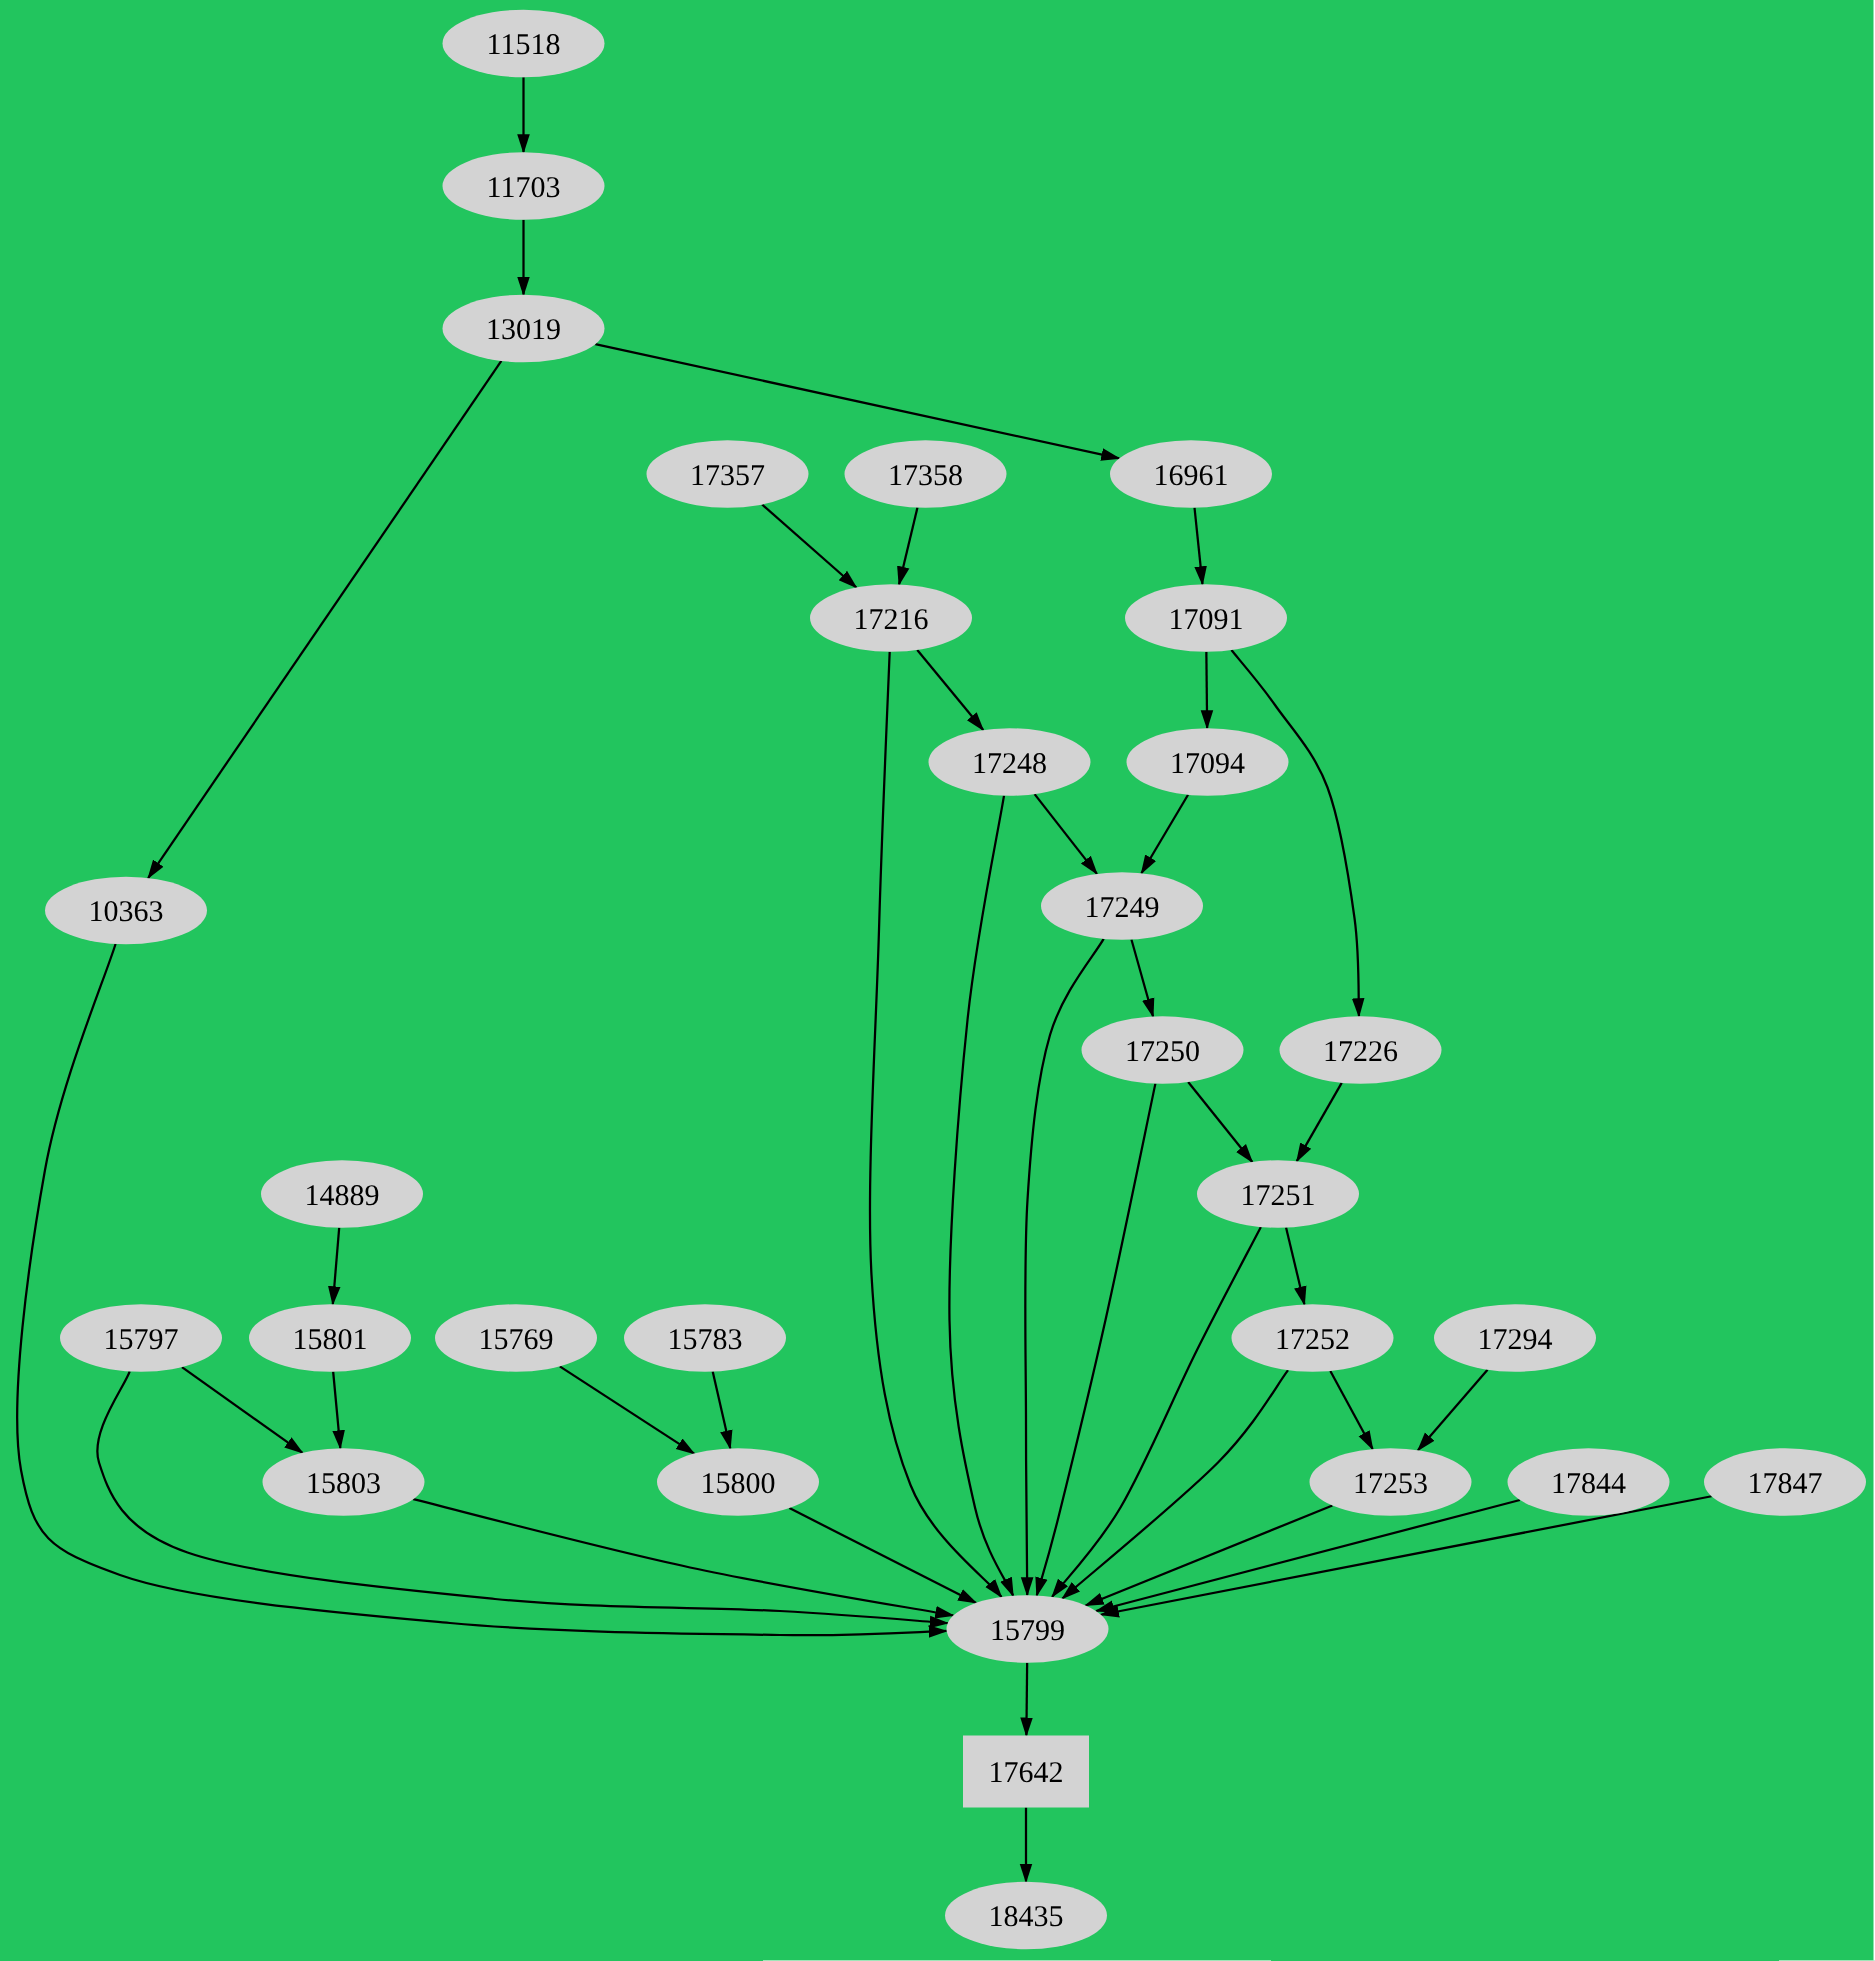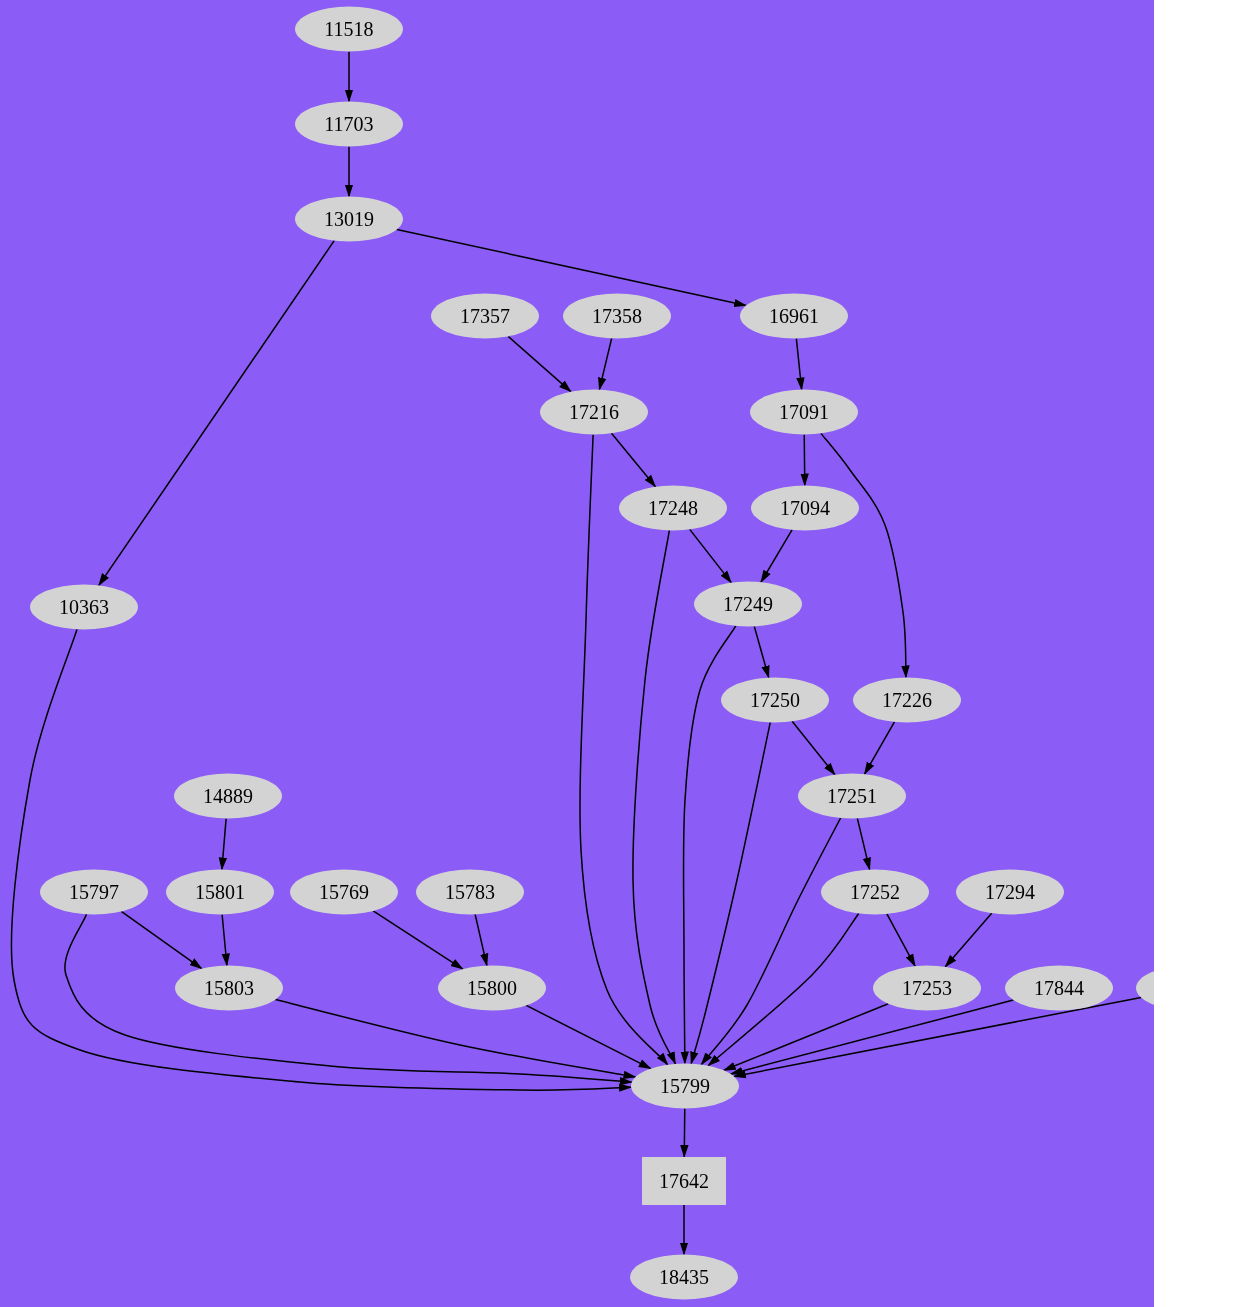--- a/index.html
+++ b/index.html
@@ -5,24 +5,24 @@
   html, body {
     margin: 0;
     padding: 0;
     background: #ffffff;
     width: 1250px;
     height: 1307px;
     font-family: "Liberation Serif", "DejaVu Serif", serif;
   }
   #graph-wrap {
     position: relative;
-    width: 1154px;
+    width: 1249px;
     height: 1307px;
     overflow: hidden;
-    background: #8b5cf6;
+    background: #22c55e;
   }
   svg { display: block; }
   .node-label {
     font-family: "Liberation Serif", "DejaVu Serif", serif;
     font-size: 20px;
     fill: #000000;
     text-anchor: middle;
   }
   .edge-path {
     fill: none;

